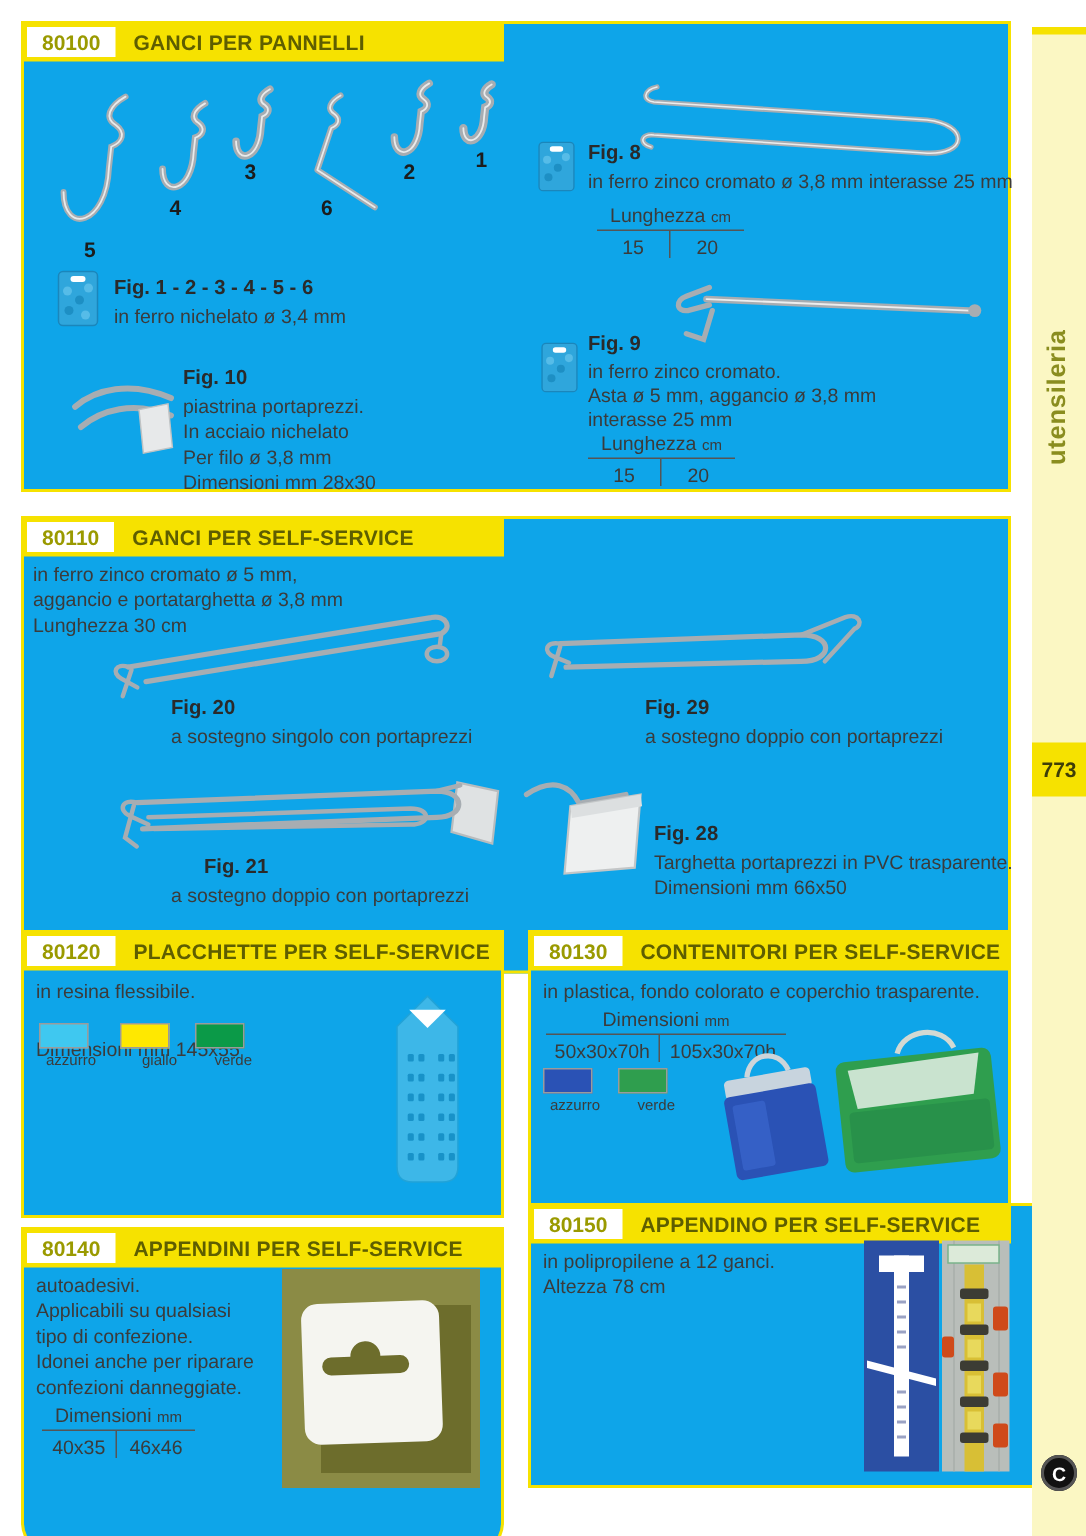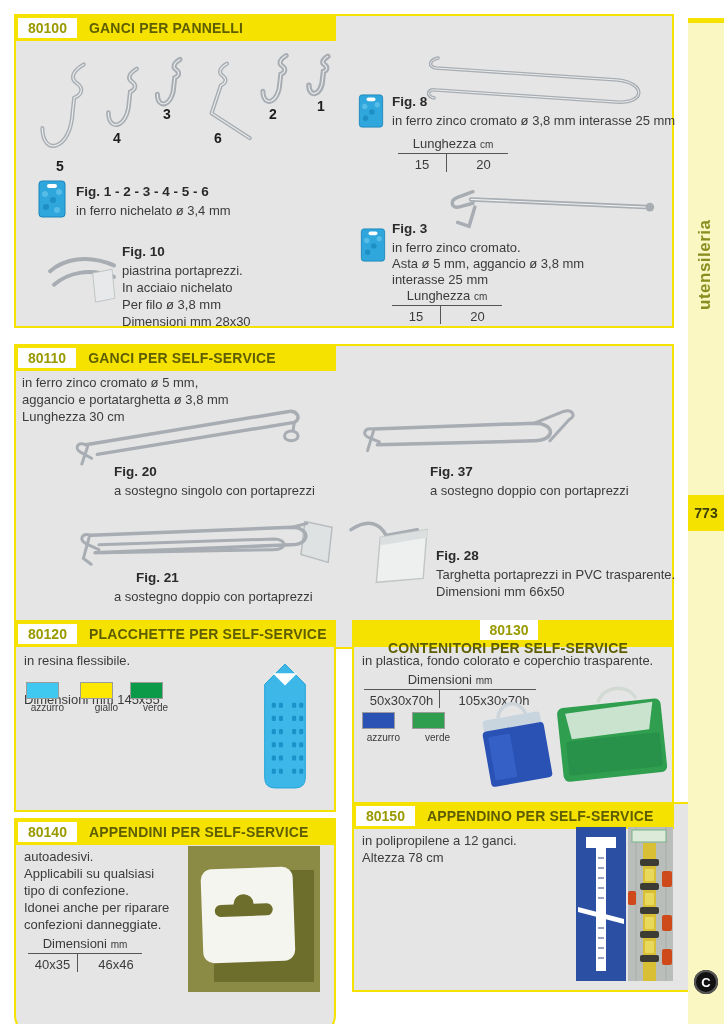--- a/index.html
+++ b/index.html
@@ -6,31 +6,31 @@
     --yellow:#f6e200;
     --pale:#fbf7c3;
     --olive-title:#5e5e00;
     --olive-code:#9a9a00;
     --ink:#3b3b3b;
     --wire:#a7adb2;
   }
   *{margin:0;padding:0;box-sizing:border-box;}
   body{font-family:"Liberation Sans",sans-serif;background:#fff;}
   .page{position:relative;width:724px;height:1024px;background:#fff;overflow:hidden;}
-  .box{position:absolute;background:#e5e5e5;border:2px solid var(--yellow);}
+  .box{position:absolute;background:#0ea5e9;border:2px solid var(--yellow);}
   .hdr{position:absolute;top:-2px;left:-2px;height:27px;background:var(--yellow);display:flex;align-items:center;padding-left:4px;}
   .hdr .code{background:#fff;color:var(--olive-code);font-weight:bold;font-size:14px;padding:2px 10px;margin-right:12px;}
   .hdr .ttl{color:var(--olive-title);font-weight:bold;font-size:14px;letter-spacing:.2px;white-space:nowrap;padding-right:14px;}
   .txt{position:absolute;color:var(--ink);font-size:13px;line-height:17px;white-space:nowrap;}
   .figttl{position:absolute;color:#2a2a2a;font-weight:bold;font-size:13.5px;white-space:nowrap;}
   .hooknum{position:absolute;color:#1c1c1c;font-weight:bold;font-size:14px;}
   .ltable{position:absolute;color:var(--ink);font-size:13px;text-align:center;}
   .ltable .lhead{border-bottom:1.5px solid #555;padding:0 6px 2px 6px;white-space:nowrap;}
   .ltable .lhead .unit{font-size:10px;}
-  .ltable .lrow{display:flex;gap:12px;}
+  .ltable .lrow{display:flex;}
   .ltable .lcell{padding:3px 4px 0 4px;display:flex;align-items:flex-start;justify-content:center;}
   .ltable .lcell.first{border-right:1.5px solid #555;}
   .swgrp{position:absolute;text-align:right;color:var(--ink);font-size:10px;}
   .sw{width:33px;height:17px;margin:0 auto 3px auto;border:1px solid #9b9b9b;}
   .sidebar{position:absolute;left:688px;top:18px;width:36px;height:1006px;background:var(--pale);}
   .sidebar .topbar{position:absolute;top:0;left:0;right:0;height:5px;background:var(--yellow);}
   .vlabel{position:absolute;top:172px;left:7px;height:120px;writing-mode:vertical-rl;transform:rotate(180deg);color:#8a8d1f;font-weight:bold;font-size:17px;letter-spacing:.5px;}
   .pagenum{position:absolute;top:477px;left:0;width:36px;height:36px;background:var(--yellow);display:flex;align-items:center;justify-content:center;color:#3e3e08;font-weight:bold;font-size:14px;}
   .logo{position:absolute;top:952px;left:6px;width:24px;height:24px;border-radius:50%;background:#111;color:#fff;display:flex;align-items:center;justify-content:center;font-weight:bold;font-size:13px;box-shadow:inset 0 0 0 2px #555;}
   svg{position:absolute;overflow:visible;}
@@ -136,21 +136,21 @@
       <circle cx="230" cy="24" r="4.5" fill="#a7adb2"></circle>
     </svg>
     <svg style="left:344px;top:212px;" width="26" height="34" viewBox="0 0 28 38">
       <rect x="1" y="1" width="26" height="36" rx="3" fill="#2fa6dc" stroke="#1b86bb"></rect>
       <circle cx="7" cy="14" r="3" fill="#56bce8"></circle>
         <circle cx="15" cy="20" r="3" fill="#1d8fc4"></circle>
       <circle cx="21" cy="12" r="3" fill="#56bce8"></circle>
         <circle cx="8" cy="27" r="3" fill="#1d8fc4"></circle>
       <rect x="9" y="4" width="10" height="4" rx="2" fill="#fff"></rect>
     </svg>
-    <span class="figttl" style="left:376px;top:205px;">Fig. 3</span>
+    <span class="figttl" style="left:376px;top:205px;">Fig. 9</span>
     <span class="txt" style="left:376px;top:223px;">in ferro zinco cromato.</span>
     <span class="txt" style="left:376px;top:239px;">Asta ø 5 mm, aggancio ø 3,8 mm</span>
     <span class="txt" style="left:376px;top:255px;">interasse 25 mm</span>
     <div class="ltable" style="left:376px;top:272px;">
       <div class="lhead"><span>Lunghezza</span> <span class="unit">cm</span></div>
       <div class="lrow">
         <div class="lcell first" style="width:49px;">15</div>
         <div class="lcell" style="width:49px;">20</div>
       </div>
     </div>
@@ -172,21 +172,21 @@
       <ellipse cx="236" cy="35" rx="7" ry="5" stroke="#a7adb2" stroke-width="3" fill="none"></ellipse>
     </svg>
     <span class="figttl" style="left:98px;top:118px;">Fig. 20</span>
     <span class="txt" style="left:98px;top:136px;">a sostegno singolo con portaprezzi</span>
 
     <svg style="left:330px;top:58px;" width="250" height="60" viewBox="0 0 255 58">
       <path d="M28,24 C18,22 16,30 24,33 L34,37 M28,26 L22,46" stroke="#a7adb2" stroke-width="3" fill="none" stroke-linecap="round"></path>
       <path d="M28,24 L192,18 C214,18 214,36 192,36 L32,40" stroke="#a7adb2" stroke-width="3.5" fill="none" stroke-linecap="round" stroke-linejoin="round"></path>
       <path d="M192,18 L222,6 C231,3 235,11 228,14 L208,36" stroke="#a7adb2" stroke-width="3" fill="none" stroke-linecap="round" stroke-linejoin="round"></path>
     </svg>
-    <span class="figttl" style="left:414px;top:118px;">Fig. 37</span>
+    <span class="figttl" style="left:414px;top:118px;">Fig. 29</span>
     <span class="txt" style="left:414px;top:136px;">a sostegno doppio con portaprezzi</span>
 
     <svg style="left:40px;top:160px;" width="285" height="68" viewBox="0 0 285 70">
       <polygon points="252,16 280,22 276,58 248,50" fill="#dfe2e3" stroke="#b8bcbe" stroke-width="1.5"></polygon>
       <path d="M32,30 C22,27 19,35 27,39 L40,45 M30,32 L24,54 L32,60" stroke="#a7adb2" stroke-width="3" fill="none" stroke-linecap="round"></path>
       <path d="M32,30 L238,22 C258,22 258,40 238,40 L36,48" stroke="#a7adb2" stroke-width="3.5" fill="none" stroke-linecap="round" stroke-linejoin="round"></path>
       <path d="M40,40 L220,34 C234,34 234,45 220,45 L44,48" stroke="#a7adb2" stroke-width="3" fill="none" stroke-linecap="round" stroke-linejoin="round"></path>
       <path d="M238,22 L254,18" stroke="#a7adb2" stroke-width="3" fill="none" stroke-linecap="round"></path>
     </svg>
     <span class="figttl" style="left:98px;top:224px;margin-left:22px;">Fig. 21</span>
@@ -249,21 +249,21 @@
           <rect x="44" y="96" width="4" height="5" rx="1"></rect>
         <rect x="17" y="109" width="4" height="5" rx="1"></rect>
           <rect x="24" y="109" width="4" height="5" rx="1"></rect>
           <rect x="37" y="109" width="4" height="5" rx="1"></rect>
           <rect x="44" y="109" width="4" height="5" rx="1"></rect>
       </g>
     </svg>
   </div>
 
   <div class="box" style="left:352px;top:620px;width:322px;height:192px;">
-    <div class="hdr" style="width:322px;flex-direction:column;">
+    <div class="hdr" style="width:322px;">
       <span class="code">80130</span>
       <span class="ttl">CONTENITORI PER SELF-SERVICE</span>
     </div>
     <span class="txt" style="left:8px;top:30px;">in plastica, fondo colorato e coperchio trasparente.</span>
 
     <div class="ltable" style="left:10px;top:50px;">
       <div class="lhead"><span>Dimensioni</span> <span class="unit">mm</span></div>
       <div class="lrow">
         <div class="lcell first" style="width:76px;">50x30x70h</div>
         <div class="lcell" style="width:84px;">105x30x70h</div>

